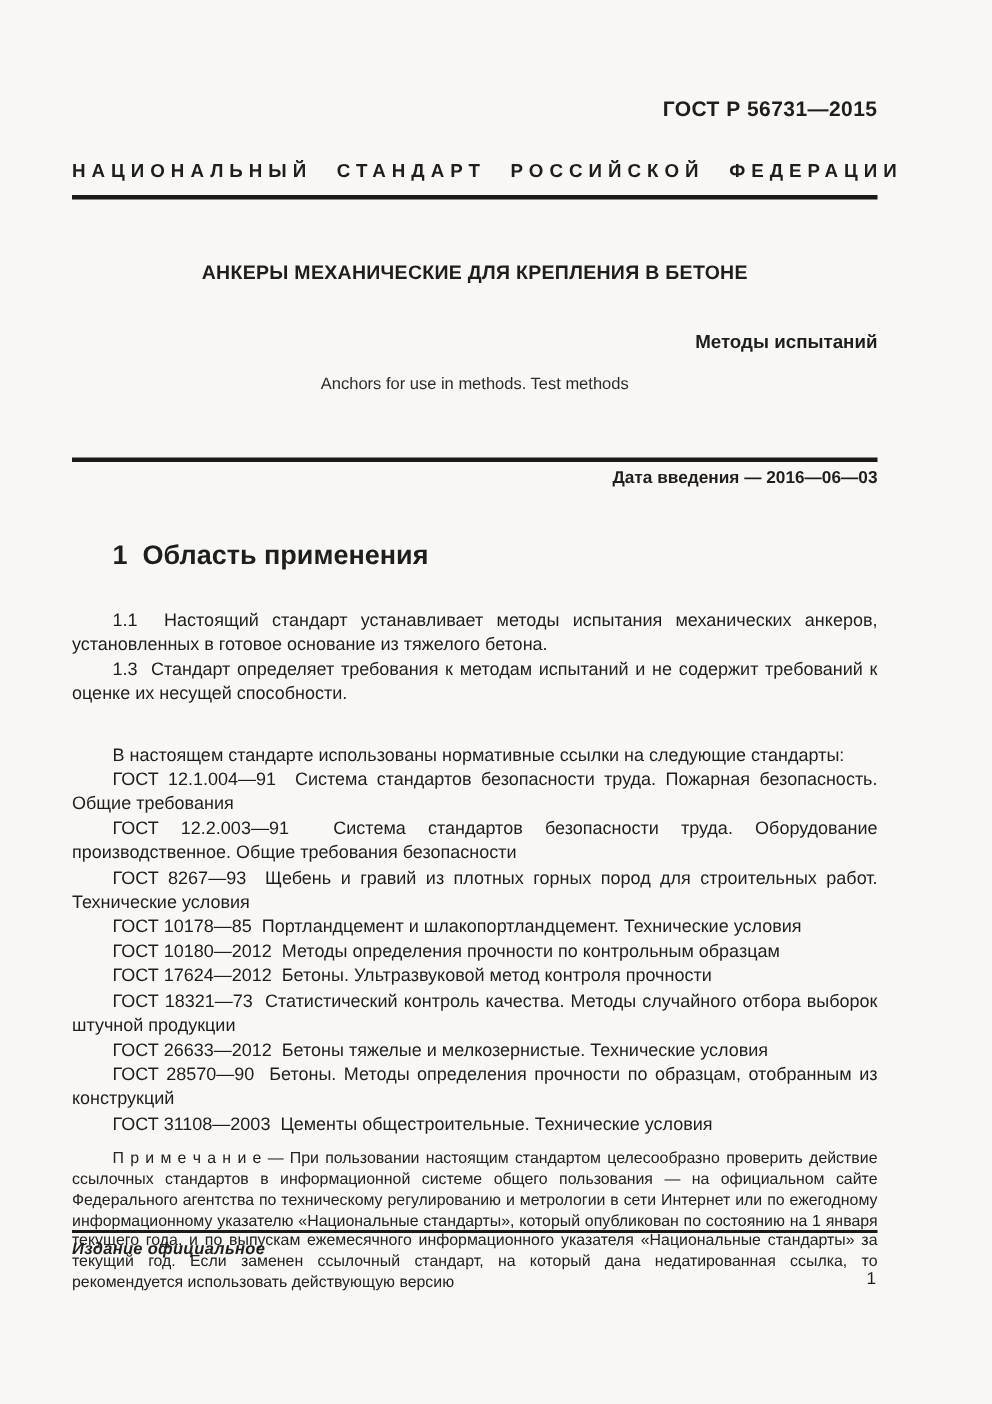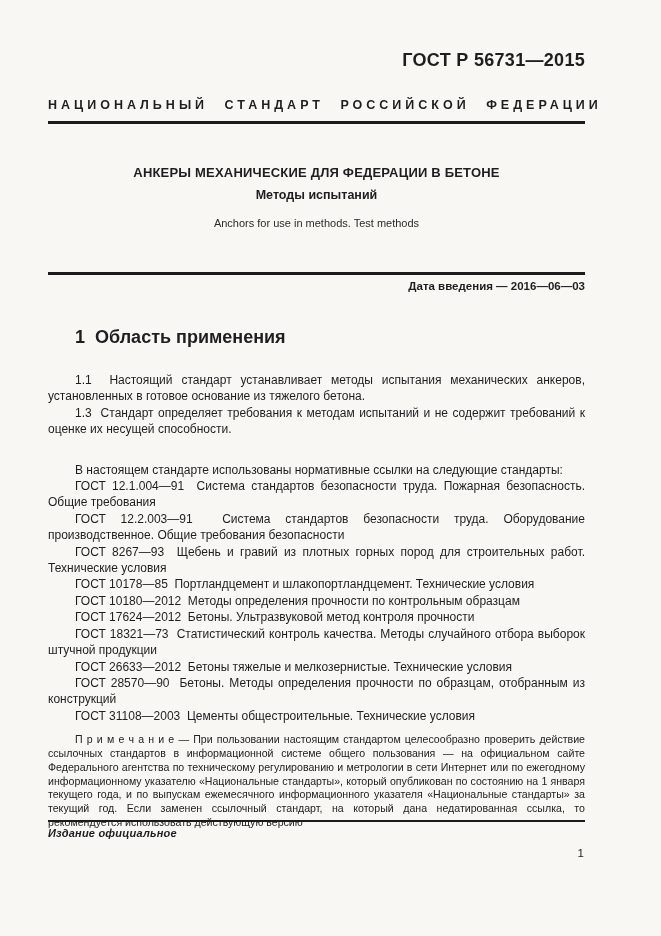--- a/index.html
+++ b/index.html
@@ -14,23 +14,23 @@
     background: #f8f7f4;
     font-family: "Liberation Sans", sans-serif;
     color: #1e1e1e;
     overflow: hidden;
     -webkit-font-smoothing: antialiased;
   }
   .content {
     padding: 0 76px 0 48px;
   }
   .doc-number {
-    padding-top: 50px;
+    padding-top: 64px;
     text-align: right;
-    font-size: 18px;
+    font-size: 14px;
     font-weight: bold;
     letter-spacing: 0.3px;
   }
   .header-band {
     margin-top: 27px;
     font-size: 12.5px;
     font-weight: bold;
     letter-spacing: 4px;
     word-spacing: 9px;
     white-space: nowrap;
@@ -42,22 +42,22 @@
   .rule-1 { margin-top: 9px; }
   .rule-2 { margin-top: 43px; }
   .title {
     margin-top: 41px;
     text-align: center;
     font-size: 13px;
     font-weight: bold;
     letter-spacing: 0.2px;
   }
   .subtitle {
-    margin-top: 8px;
-    text-align: center;
+    margin-top: 32px;
+    text-align: right;
     font-size: 12.5px;
     font-weight: bold;
   }
   .title-en {
     margin-top: 15px;
     text-align: center;
     font-size: 11px;
     color: #2b2b2b;
   }
   .date-line {
@@ -120,21 +120,21 @@
 
 <div class="page">
   <div class="content">
 
     <div class="doc-number">ГОСТ Р 56731—2015</div>
 
     <div class="header-band">НАЦИОНАЛЬНЫЙ СТАНДАРТ РОССИЙСКОЙ ФЕДЕРАЦИИ</div>
 
     <div class="rule-thick rule-1"></div>
 
-    <div class="title">АНКЕРЫ МЕХАНИЧЕСКИЕ ДЛЯ ФЕДЕРАЦИИ В БЕТОНЕ</div>
+    <div class="title">АНКЕРЫ МЕХАНИЧЕСКИЕ ДЛЯ КРЕПЛЕНИЯ В БЕТОНЕ</div>
     <div class="subtitle">Методы испытаний</div>
     <div class="title-en">Anchors for use in methods. Test methods</div>
 
     <div class="rule-thick rule-2"></div>
 
     <div class="date-line">Дата введения — 2016—06—03</div>
 
     <h2 class="section-heading h-s1">1&nbsp; Область применения</h2>
     <p class="body-par first-par">1.1&nbsp; Настоящий стандарт устанавливает методы испытания механических анкеров, установленных в готовое основание из тяжелого бетона.</p>
     <p class="body-par">1.3&nbsp; Стандарт определяет требования к методам испытаний и не содержит требований к оценке их несущей способности.</p>

